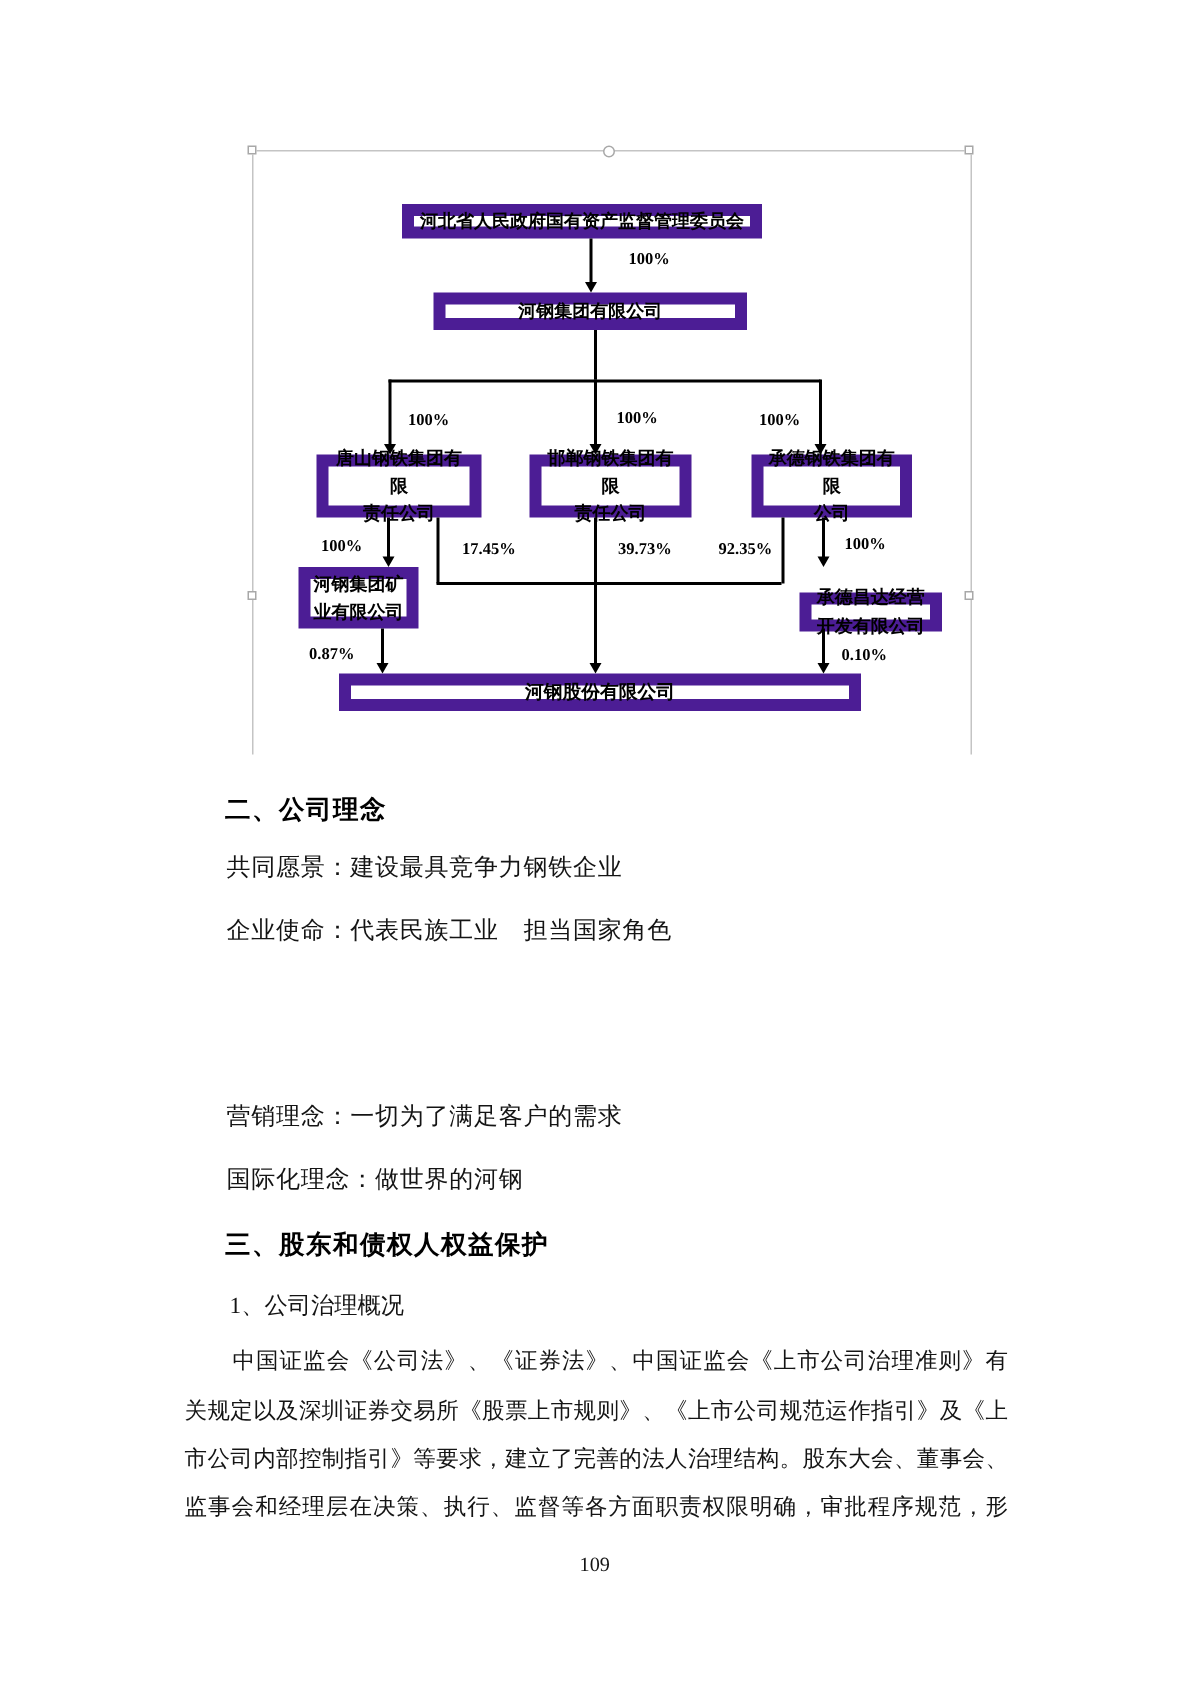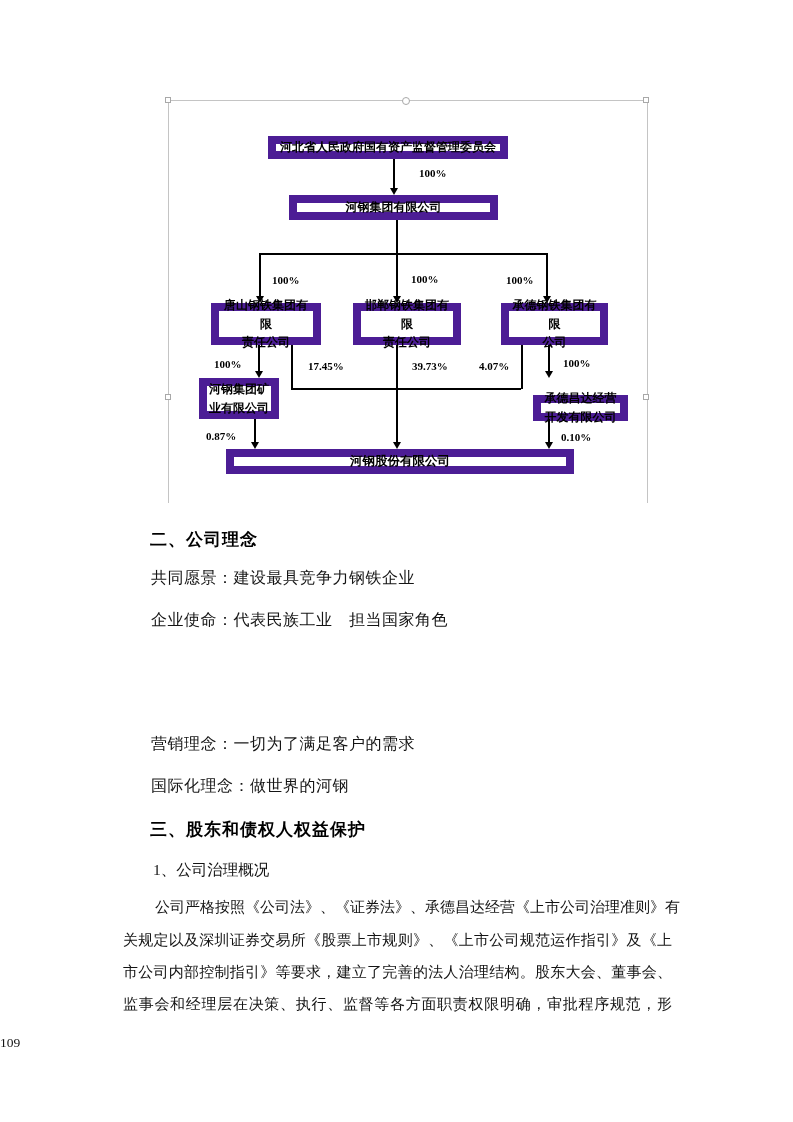--- a/index.html
+++ b/index.html
@@ -23,21 +23,21 @@
   .pct{position:absolute;font-weight:bold;font-size:11px;color:#000;white-space:nowrap;}
 
   
   .h-sec{position:absolute;left:150px;font-family:"Liberation Sans","DejaVu Sans",sans-serif;
          font-weight:bold;font-size:17px;letter-spacing:1px;color:#000;}
   .phil{position:absolute;left:151px;font-size:16px;letter-spacing:0.5px;}
   .sub{position:absolute;left:153px;font-size:15.5px;}
   .para{position:absolute;left:123px;width:549px;font-size:15px;
         text-align:justify;text-align-last:justify;white-space:nowrap;}
   .para.indent{padding-left:32px;width:517px;}
-  .pageno{position:absolute;left:0;top:1035px;width:100%;font-size:13.5px;}
+  .pageno{position:absolute;left:0;top:1035px;width:100%;text-align:center;font-size:13.5px;}
 </style>
 </head>
 <body>
 
 <div class="page">
 
   <div class="frame">
 
     <div class="handle" style="left:-4px;top:-4px;"></div>
     <div class="handle circle" style="left:233px;top:-4px;"></div>
@@ -92,32 +92,32 @@
     <div class="ar" style="left:375.5px;top:341px;"></div>
 
     <div class="pct" style="left:250px;top:66px;">100%</div>
     <div class="pct" style="left:103px;top:173px;">100%</div>
     <div class="pct" style="left:242px;top:172px;">100%</div>
     <div class="pct" style="left:337px;top:173px;">100%</div>
     <div class="pct" style="left:45px;top:257px;">100%</div>
     <div class="pct" style="left:394px;top:256px;">100%</div>
     <div class="pct" style="left:139px;top:259px;">17.45%</div>
     <div class="pct" style="left:243px;top:259px;">39.73%</div>
-    <div class="pct" style="left:310px;top:259px;">4.07%</div>
+    <div class="pct" style="left:310px;top:259px;">92.35%</div>
     <div class="pct" style="left:37px;top:329px;">0.87%</div>
     <div class="pct" style="left:392px;top:330px;">0.10%</div>
   </div>
 
   <div class="h-sec" style="top:528px;">二、公司理念</div>
   <div class="phil" style="top:568px;">共同愿景：建设最具竞争力钢铁企业</div>
   <div class="phil" style="top:610px;">企业使命：代表民族工业　担当国家角色</div>
   <div class="phil" style="top:734px;">营销理念：一切为了满足客户的需求</div>
   <div class="phil" style="top:776px;">国际化理念：做世界的河钢</div>
 
   <div class="h-sec" style="top:818px;">三、股东和债权人权益保护</div>
   <div class="sub" style="top:860px;">1、公司治理概况</div>
-  <div class="para indent" style="top:898px;">公司严格按照《公司法》、《证券法》、承德昌达经营《上市公司治理准则》有</div>
+  <div class="para indent" style="top:898px;">中国证监会《公司法》、《证券法》、中国证监会《上市公司治理准则》有</div>
   <div class="para" style="top:931px;">关规定以及深圳证券交易所《股票上市规则》、《上市公司规范运作指引》及《上</div>
   <div class="para" style="top:963px;">市公司内部控制指引》等要求，建立了完善的法人治理结构。股东大会、董事会、</div>
   <div class="para" style="top:995px;">监事会和经理层在决策、执行、监督等各方面职责权限明确，审批程序规范，形</div>
 
   <div class="pageno">109</div>
 </div>
 
 </body></html>

